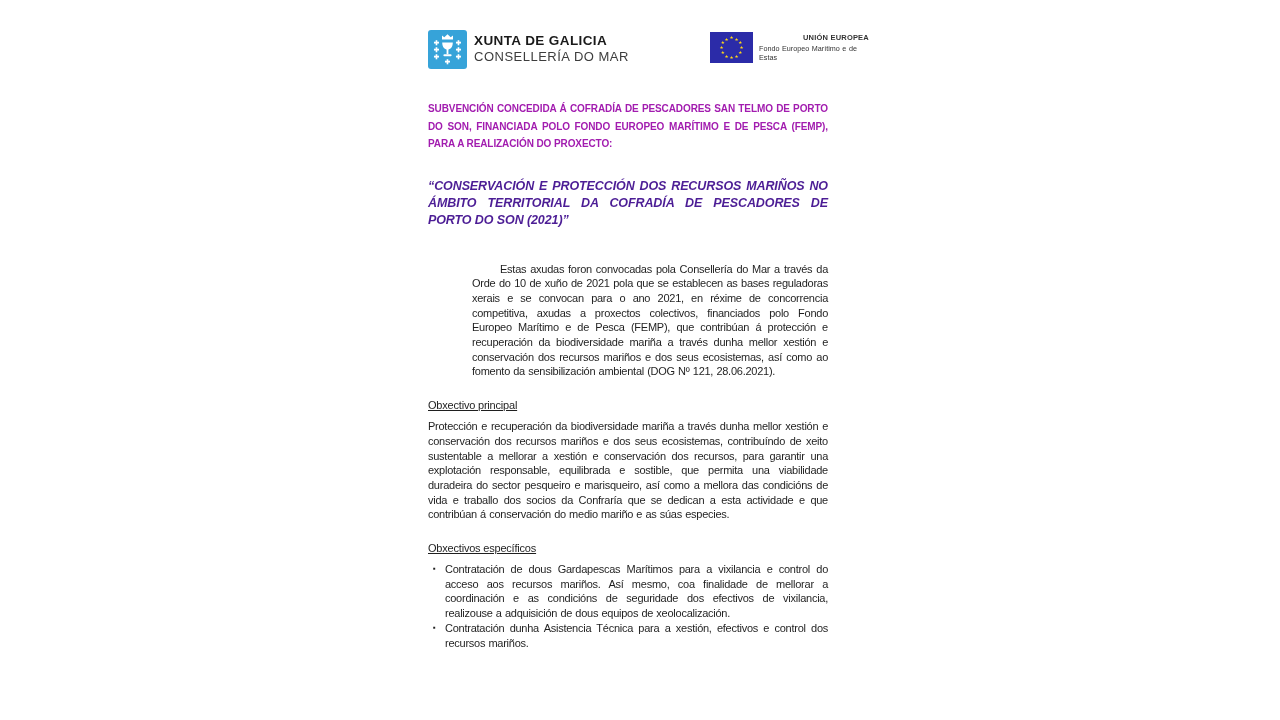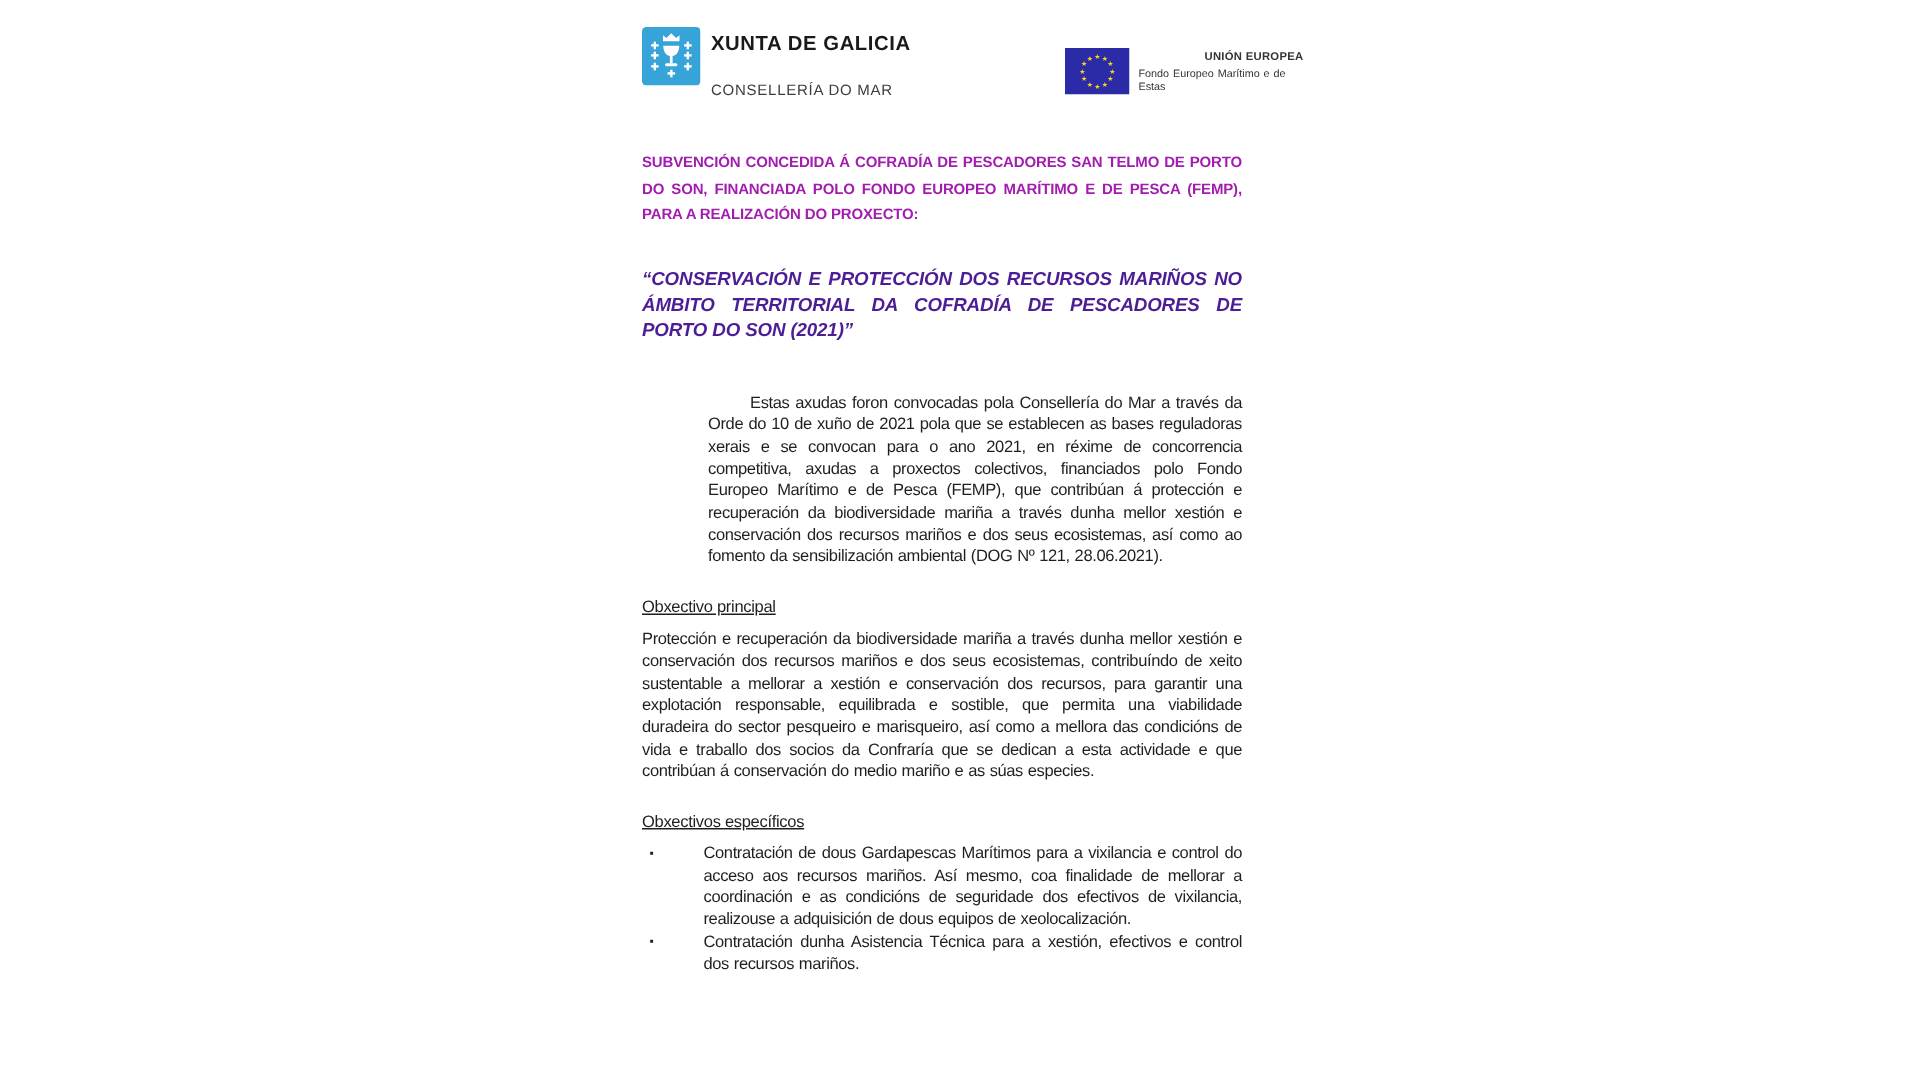--- a/index.html
+++ b/index.html
@@ -10,32 +10,32 @@
     overflow: hidden;
   }
   .sheet {
     position: absolute;
     left: 428px; top: 0;
     width: 400px; height: 720px;
   }
   
   .doc-header { position: relative; height: 70px; }
   .brand-xunta {
-    position: absolute; left: 0; top: 18px;
+    position: absolute; left: 0; top: 30px;
     display: flex; align-items: flex-start; gap: 7px;
   }
   .xunta-logo { width: 39px; height: 39px; display: block; }
   .xunta-text { padding-top: 3px; }
   .xunta-name {
     font-size: 13.5px; font-weight: bold; color: #1a1a1a;
     letter-spacing: 0.4px; white-space: nowrap;
   }
   .xunta-dept {
-    font-size: 10px; color: #3d3d3d; letter-spacing: 0.5px;
-    margin-top: 19px; white-space: nowrap;
+    font-size: 13px; color: #3d3d3d; letter-spacing: 0.5px;
+    margin-top: 1px; white-space: nowrap;
   }
   .brand-eu {
     position: absolute; left: 282px; top: 32px;
     display: flex; align-items: flex-start; gap: 6px;
   }
   .eu-flag { width: 43px; height: 31px; display: block; }
   .eu-text { padding-top: 1px; }
   .eu-name {
     font-size: 7.5px; font-weight: bold; color: #333;
     letter-spacing: 0.2px; white-space: nowrap; padding-left: 44px;
@@ -80,21 +80,21 @@
   }
   .bullet-marker {
     width: 12px; flex: 0 0 12px;
     font-size: 8px; color: #1f1f1f;
     padding-top: 2px;
   }
   .bullet-text {
     flex: 1;
     font-size: 11px; color: #1f1f1f;
     line-height: 14.7px; text-align: justify;
-    letter-spacing: -0.25px; word-spacing: 0.4px; margin-left: 24px;
+    letter-spacing: -0.25px; word-spacing: 0.4px;
   }
 </style>
 </head>
 <body>
 
 <div class="sheet">
 
   <header class="doc-header">
 
     <div class="brand-xunta">

